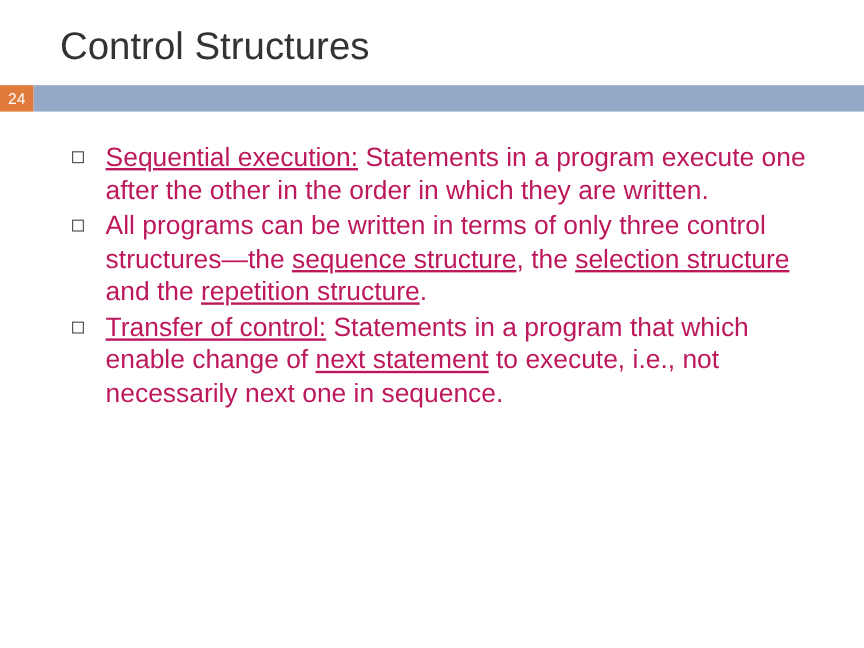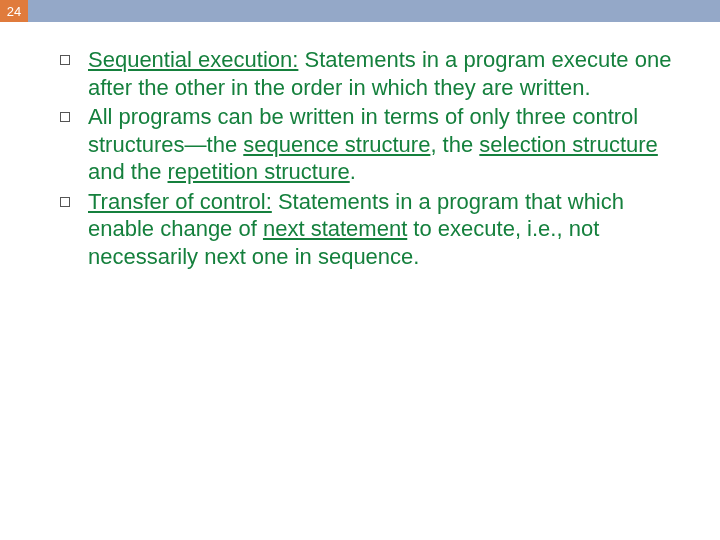--- a/index.html
+++ b/index.html
@@ -57,30 +57,31 @@
       width: 10px;
       height: 10px;
       border: 1.5px solid #555;
       margin-top: 9px;
       margin-right: 18px;
       flex-shrink: 0;
     }
     .bullet-text {
       font-size: 22px;
       line-height: 1.25;
-      color: #15803d;
+      color: #be185d;
     }
     .under {
       text-decoration: underline;
     }
   </style>
 </head>
 <body>
 
 <div class="slide">
+  <div class="title">Control Structures</div>
   <div class="header-bar">
     <div class="page-number-box">24</div>
     <div class="bar-rest"></div>
   </div>
   <div class="content">
 
     <div class="bullet-item">
       <div class="bullet-marker"></div>
       <div class="bullet-text">
         <span class="under">Sequential execution:</span><span> Statements in a program execute one after the other in the order in which they are written.</span>

